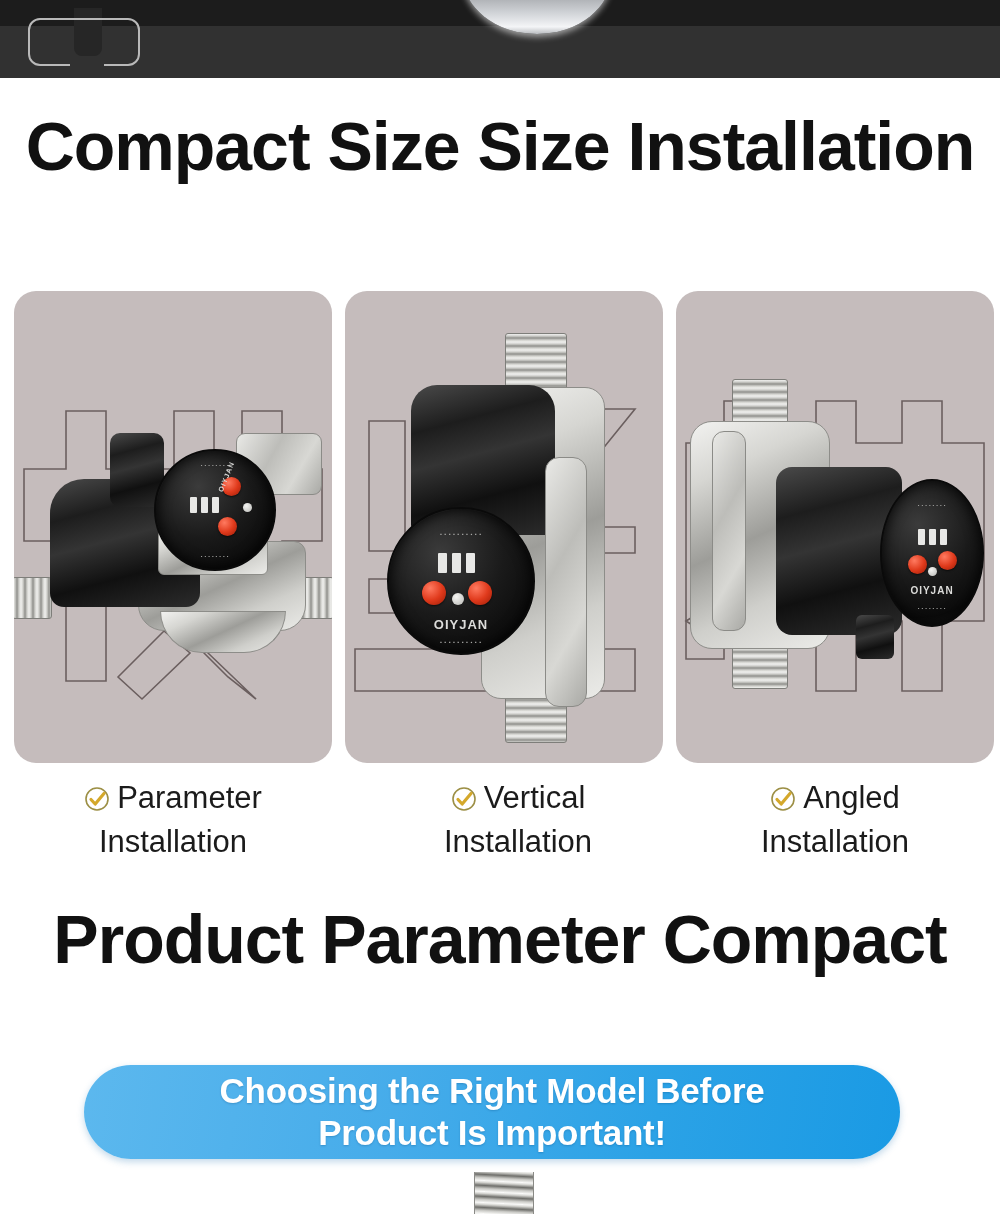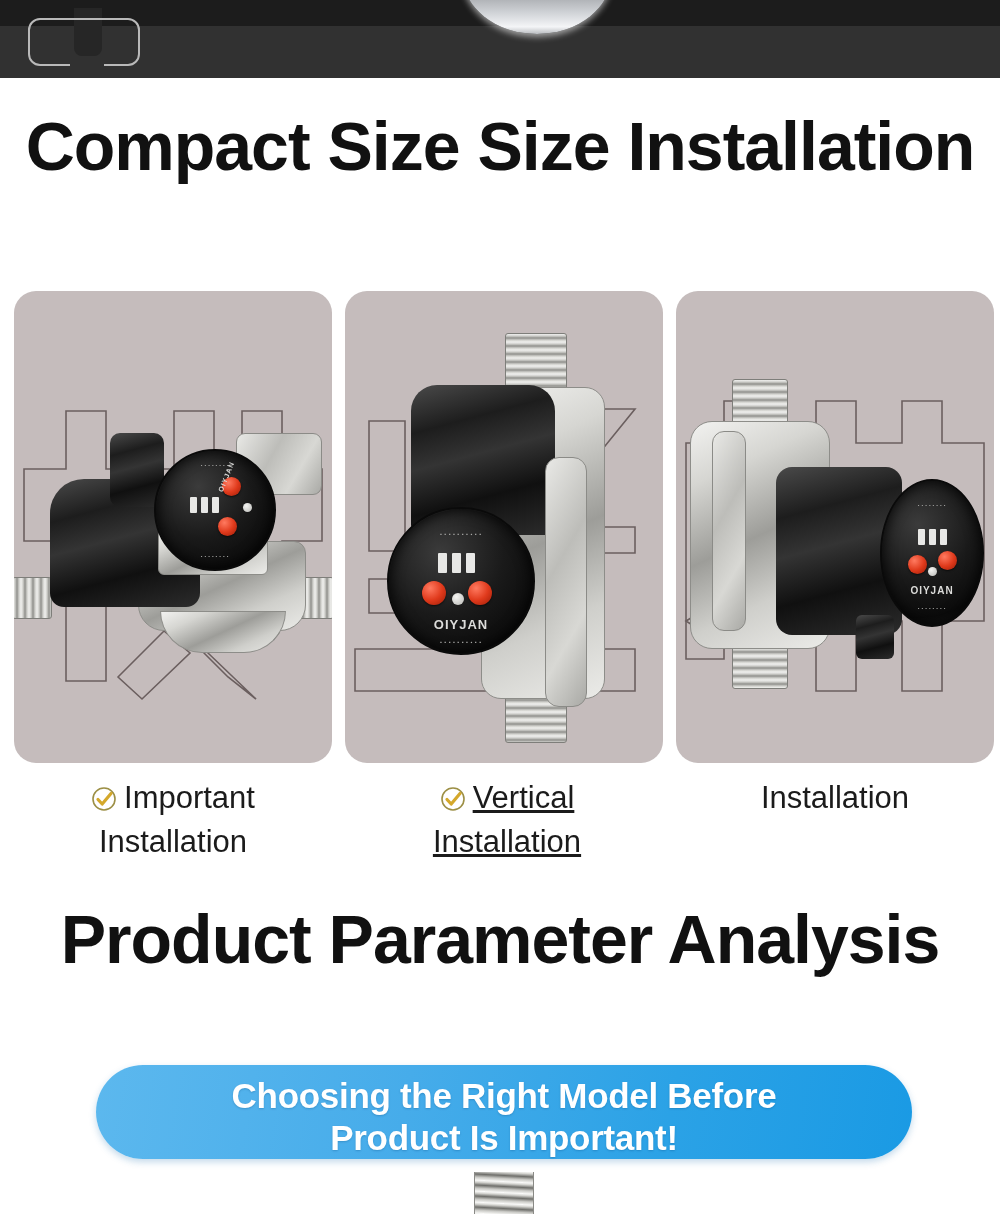--- a/index.html
+++ b/index.html
@@ -122,35 +122,35 @@
     position:absolute; width:100%; text-align:center;
     color:#a8a8a6; font-size:4px; letter-spacing:.6px;
   }
 
   
   .caption{
     position:absolute; top:778px; width:318px; text-align:center;
     font-size:31px; color:#1b1b1b; line-height:1.28;
   }
   #caption-1{ left:14px; }
-  #caption-2{ left:348px;text-decoration:underline; }
+  #caption-2{ left:359px; }
   #caption-3{ left:676px; }
   .caption .line1{ display:block; }
   .caption .line2{ display:block; }
   .check-icon{
     display:inline-block; vertical-align:-4px; margin-right:7px;
   }
 
   
   .cta-banner{
-    position:absolute; left:96px; top:1065px; width:816px; height:94px;
+    position:absolute; left:84px; top:1065px; width:816px; height:94px;
     border-radius:47px;
     background:linear-gradient(100deg,#5cb8ee 0%,#46acea 38%,#2ba2e6 70%,#1a9ae4 100%);
     box-shadow:0 3px 7px rgba(40,120,180,.28);
-    display:flex; align-items:flex-end; justify-content:center;
+    display:flex; align-items:center; justify-content:center;
     text-align:center;
   }
   .cta-banner .cta-text{
     color:#ffffff; font-size:35px; font-weight:bold; line-height:1.2;
     text-shadow:0 1px 2px rgba(0,60,110,.25);
     letter-spacing:-.3px;
   }
 
   
   .bottom-fitting{
@@ -300,42 +300,50 @@
   </div>
 </div>
 
 <div class="caption" id="caption-1">
   <span class="line1">
     <span class="check-icon">
       <svg width="26" height="26" viewBox="0 0 26 26">
         <circle cx="13" cy="13" r="11" fill="none" stroke="#9c8f45" stroke-width="1.6"></circle>
         <path d="M7 13.5 L11.2 18 L20 7.5" fill="none" stroke="#d4a82b" stroke-width="3.2" stroke-linecap="round" stroke-linejoin="round"></path>
       </svg>
-    </span><span>Important</span>
+    </span><span>Parameter</span>
   </span>
   <span class="line2">Installation</span>
 </div>
 
 <div class="caption" id="caption-2">
   <span class="line1">
     <span class="check-icon">
       <svg width="26" height="26" viewBox="0 0 26 26">
         <circle cx="13" cy="13" r="11" fill="none" stroke="#9c8f45" stroke-width="1.6"></circle>
         <path d="M7 13.5 L11.2 18 L20 7.5" fill="none" stroke="#d4a82b" stroke-width="3.2" stroke-linecap="round" stroke-linejoin="round"></path>
       </svg>
     </span><span>Vertical</span>
   </span>
   <span class="line2">Installation</span>
 </div>
 
 <div class="caption" id="caption-3">
+  <span class="line1">
+    <span class="check-icon">
+      <svg width="26" height="26" viewBox="0 0 26 26">
+        <circle cx="13" cy="13" r="11" fill="none" stroke="#9c8f45" stroke-width="1.6"></circle>
+        <path d="M7 13.5 L11.2 18 L20 7.5" fill="none" stroke="#d4a82b" stroke-width="3.2" stroke-linecap="round" stroke-linejoin="round"></path>
+      </svg>
+    </span><span>Angled</span>
+  </span>
   <span class="line2">Installation</span>
 </div>
 
-<h2 class="heading" id="title-param">Product Parameter Analysis</h2>
+<h2 class="heading" id="title-param">Product Parameter Compact</h2>
 
 <div class="cta-banner">
   <div class="cta-text">
     <span>Choosing the Right Model Before</span><br>
     <span>Product Is Important!</span>
   </div>
 </div>
 
 <div class="bottom-fitting"></div>
 

